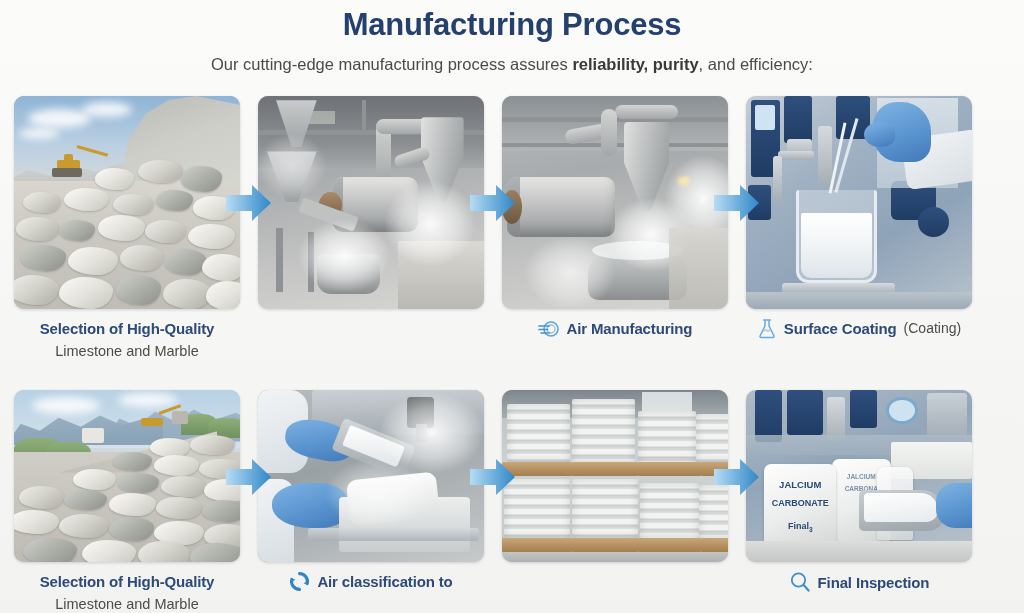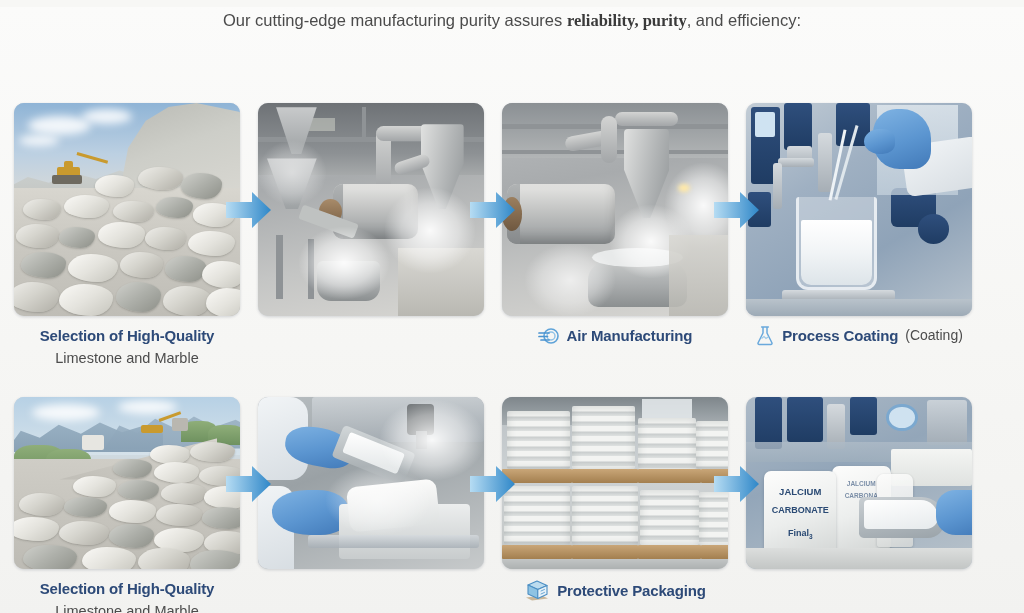--- a/index.html
+++ b/index.html
@@ -30,21 +30,21 @@
     padding-top: 6px;
     line-height: 38px;
   }
   .page-subtitle {
     text-align: center;
     font-size: 16.5px;
     color: #4b4b4b;
     line-height: 26px;
     margin-top: 7px;
   }
-  .page-subtitle b { color: #3a3a3a; font-weight: bold; font-family: Liberation Serif, serif; }
+  .page-subtitle b { color: #3a3a3a; font-weight: bold; }
 
   
   .grid {
     position: absolute;
     left: 0; top: 96px;
     width: 1024px;
   }
   .row {
     display: flex;
     position: relative;
@@ -196,23 +196,24 @@
   .quarry2 { background: linear-gradient(180deg,#bcd3e4 0%,#cfdde7 28%,#cfcec8 55%,#c5c3bc 100%); }
   .q2-mtn { background: linear-gradient(180deg,#9db4c6,#8aa2b6);
      clip-path: polygon(0 100%,10% 44%,22% 62%,34% 28%,48% 52%,60% 22%,74% 48%,88% 30%,100% 52%,100% 100%); }
   .q2-green { background: linear-gradient(180deg,#8fae79,#6f9260); border-radius: 40% 40% 0 0; }
 </style>
 </head>
 <body>
 
 <div class="page">
 
+  <h1 class="page-title">Manufacturing Process</h1>
 
   <p class="page-subtitle">
-    <span>Our cutting-edge manufacturing purity assures </span><b>reliability, purity</b><span>, and efficiency:</span>
+    <span>Our cutting-edge manufacturing process assures </span><b>reliability, purity</b><span>, and efficiency:</span>
   </p>
 
   <div class="grid">
 
     <div class="row row-1">
 
       <div class="step">
         <div class="thumb">
           <div class="img quarry1">
             <div class="lyr q1-sky"></div>
@@ -346,21 +347,21 @@
           </div>
         </div>
         <div class="caption cap-row">
           <span class="icon">
             <svg width="20" height="21" viewBox="0 0 20 21">
               <path d="M8 2 L8 8 L3 18 A1.4 1.4 0 0 0 4.2 19.6 L15.8 19.6 A1.4 1.4 0 0 0 17 18 L12 8 L12 2" fill="none" stroke="#6aa9dc" stroke-width="1.5" stroke-linejoin="round"></path>
               <path d="M6.6 2 H13.4" stroke="#6aa9dc" stroke-width="1.5" stroke-linecap="round"></path>
               <path d="M6.5 13.5 L9 11.5 L11 13.5 L13.5 11.8" fill="none" stroke="#9ec9e8" stroke-width="1.2"></path>
             </svg>
           </span>
-          <span class="cap-main">Process Coating</span>
+          <span class="cap-main">Surface Coating</span>
           <span class="cap-opt">(Coating)</span>
         </div>
       </div>
 
       <div class="arrow arrow-1">
         <svg width="46" height="42" viewBox="0 0 46 42">
           <defs>
               <linearGradient id="ag1" x1="0" y1="0" x2="1" y2="0">
             <stop offset="0%" stop-color="#b6dcf3"></stop>
                 <stop offset="100%" stop-color="#2f87c8"></stop>
@@ -456,20 +457,31 @@
             <div class="lyr glove" style="left:6%;top:54%;width:34%;height:26%;border-radius:46% 40% 36% 50%"></div>
             <div class="lyr" style="left:34%;top:24%;width:34%;height:20%;background:linear-gradient(160deg,#d3d8da,#9ba2a6);border-radius:4px;transform:rotate(22deg)"></div>
             <div class="lyr" style="left:38%;top:26%;width:26%;height:13%;background:linear-gradient(160deg,#ffffff,#e1e5e6);border-radius:3px;transform:rotate(22deg)"></div>
             <div class="lyr" style="left:36%;top:62%;width:58%;height:32%;background:linear-gradient(180deg,#eceeee,#c8cccd);border-radius:4px"></div>
             <div class="lyr" style="left:40%;top:50%;width:40%;height:26%;background:linear-gradient(180deg,#fbfbfa,#dfe2e2);border-radius:10px;transform:rotate(-6deg)"></div>
             <div class="lyr lab-steel" style="left:22%;top:80%;width:76%;height:8%;opacity:.8"></div>
             <div class="lyr dust" style="left:54%;top:2%;width:46%;height:46%"></div>
             <div class="lyr dust" style="left:30%;top:40%;width:46%;height:40%;opacity:.6"></div>
           </div>
         </div>
+        <div class="caption cap-row">
+          <span class="icon">
+            <svg width="21" height="21" viewBox="0 0 21 21">
+              <path d="M10.5 2.6 A7.9 7.9 0 0 1 18.2 12.6" fill="none" stroke="#2f86c6" stroke-width="3.1" stroke-linecap="round"></path>
+              <path d="M10.5 18.4 A7.9 7.9 0 0 1 2.8 8.4" fill="none" stroke="#2f86c6" stroke-width="3.1" stroke-linecap="round"></path>
+              <path d="M18.9 9.4 L18.6 13.6 L14.7 12.4 Z" fill="#2f86c6"></path>
+              <path d="M2.1 11.6 L2.4 7.4 L6.3 8.6 Z" fill="#2f86c6"></path>
+            </svg>
+          </span>
+          <span class="cap-main">Air classification to</span>
+        </div>
       </div>
 
       <div class="step">
         <div class="thumb">
           <div class="img wh">
             <div class="lyr" style="left:0;top:0;right:0;height:16%;background:linear-gradient(180deg,#7e868b,#a7aeb2)"></div>
             <div class="lyr" style="left:62%;top:1%;width:22%;height:13%;background:#e8ecee;opacity:.85"></div>
             <div class="lyr bagstack" style="left:2%;top:8%;width:28%;height:34%"></div>
             <div class="lyr bagstack" style="left:31%;top:5%;width:28%;height:37%"></div>
             <div class="lyr bagstack" style="left:60%;top:12%;width:26%;height:30%"></div>
@@ -481,32 +493,20 @@
             <div class="lyr bagstack" style="left:1%;top:52%;width:29%;height:34%"></div>
             <div class="lyr bagstack" style="left:31%;top:52%;width:29%;height:34%"></div>
             <div class="lyr bagstack" style="left:61%;top:54%;width:26%;height:32%"></div>
             <div class="lyr bagstack" style="left:87%;top:55%;width:18%;height:31%"></div>
             <div class="lyr pallet" style="left:0%;top:86%;width:31%;height:8%"></div>
             <div class="lyr pallet" style="left:31%;top:86%;width:29%;height:8%"></div>
             <div class="lyr pallet" style="left:60%;top:86%;width:28%;height:8%"></div>
             <div class="lyr pallet" style="left:88%;top:86%;width:18%;height:8%"></div>
             <div class="lyr" style="left:0;top:94%;width:100%;height:6%;background:linear-gradient(180deg,#c2c5c5,#adb1b1)"></div>
           </div>
-        </div>
-        <div class="caption cap-row">
-          <span class="icon">
-            <svg width="26" height="24" viewBox="0 0 26 24">
-              <path d="M2 19.5 L8 22.5 L24 20.5 L18 17.5 Z" fill="#c9b79a"></path>
-              <path d="M4 7 L13 3 L23 7.5 L13.8 11.6 Z" fill="#bcdcef" stroke="#4c8fc4" stroke-width="1.1" stroke-linejoin="round"></path>
-              <path d="M4 7 L4 16 L13.8 20.4 L13.8 11.6 Z" fill="#8ec3e3" stroke="#4c8fc4" stroke-width="1.1" stroke-linejoin="round"></path>
-              <path d="M23 7.5 L23 16.2 L13.8 20.4 L13.8 11.6 Z" fill="#e5f1f8" stroke="#4c8fc4" stroke-width="1.1" stroke-linejoin="round"></path>
-              <path d="M17 13 L20.5 11.4 M17 16 L20.5 14.4" stroke="#6aa6d4" stroke-width="1" stroke-linecap="round"></path>
-            </svg>
-          </span>
-          <span class="cap-main">Protective Packaging</span>
         </div>
       </div>
 
       <div class="step">
         <div class="thumb">
           <div class="img prod">
             <div class="lyr lab-blue" style="left:4%;top:0%;width:12%;height:30%"></div>
             <div class="lyr lab-blue" style="left:18%;top:0%;width:16%;height:26%"></div>
             <div class="lyr lab-steel" style="left:36%;top:4%;width:8%;height:26%"></div>
             <div class="lyr lab-blue" style="left:46%;top:0%;width:12%;height:22%"></div>
@@ -524,20 +524,29 @@
               <span>Final</span><sub style="font-size:6.5px">3</sub>
             </div>
             <div class="lyr bigbag" style="left:58%;top:45%;width:16%;height:42%;opacity:.9"></div>
             <div class="lyr scoop" style="left:50%;top:58%;width:38%;height:24%">
               <div class="scoop-fill"></div>
             </div>
             <div class="lyr glove" style="left:84%;top:54%;width:22%;height:26%;border-radius:40% 0 0 40%"></div>
             <div class="lyr" style="left:0;top:88%;width:100%;height:12%;background:linear-gradient(180deg,#dcdedd,#c3c6c5)"></div>
           </div>
         </div>
+        <div class="caption cap-row">
+          <span class="icon">
+            <svg width="22" height="22" viewBox="0 0 22 22">
+              <circle cx="9.5" cy="9" r="6.7" fill="none" stroke="#3f8fcc" stroke-width="1.8"></circle>
+              <path d="M14.6 14 L19.6 19.6" stroke="#3f8fcc" stroke-width="2.2" stroke-linecap="round"></path>
+            </svg>
+          </span>
+          <span class="cap-main">Final Inspection</span>
+        </div>
       </div>
 
       <div class="arrow arrow-1">
         <svg width="46" height="42" viewBox="0 0 46 42">
           <defs>
               <linearGradient id="ag4" x1="0" y1="0" x2="1" y2="0">
             <stop offset="0%" stop-color="#b6dcf3"></stop>
                 <stop offset="100%" stop-color="#2f87c8"></stop>
           </linearGradient>
             </defs>

